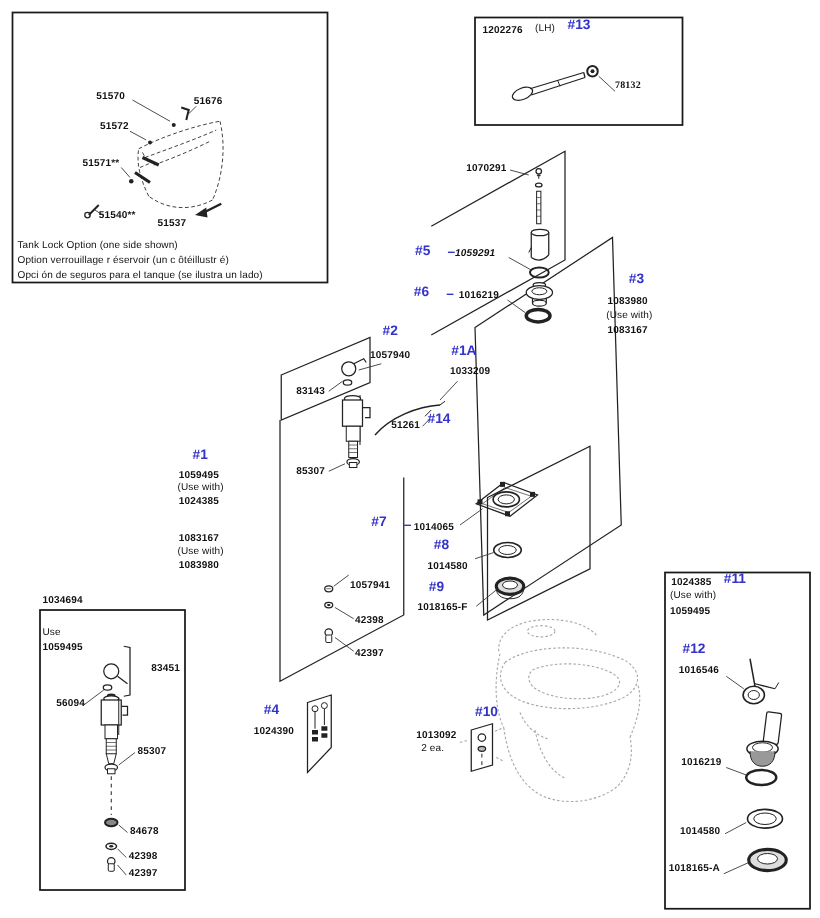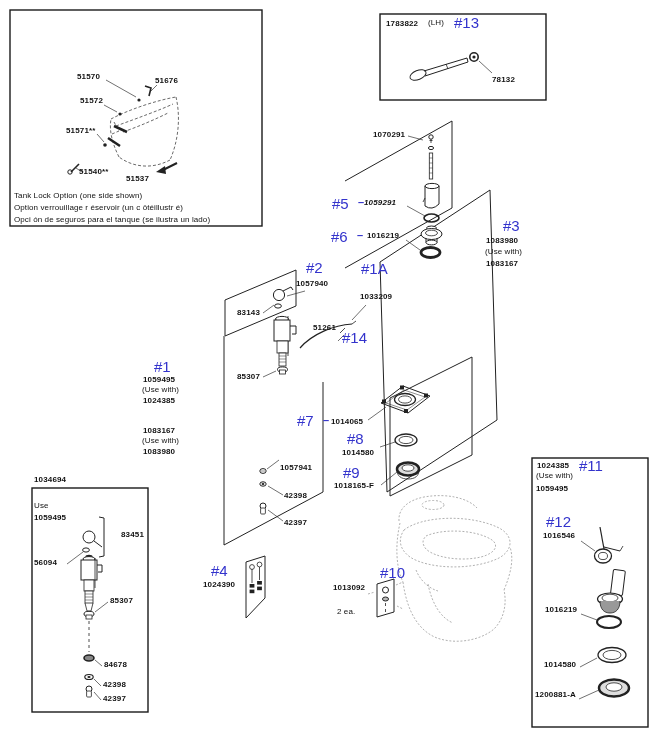--- a/index.html
+++ b/index.html
@@ -3,21 +3,21 @@
 <meta charset="utf-8">
 <style>
   html,body{margin:0;padding:0;background:#fff;}
   .stage{position:relative;width:656px;height:734px;background:#fff;overflow:hidden;
          font-family:"Liberation Sans",sans-serif;}
   .stage svg{position:absolute;left:0;top:0;}
   #label-layer{position:absolute;left:0;top:0;width:656px;height:734px;}
   .lbl{position:absolute;white-space:nowrap;line-height:1.15;}
   .pn{font-weight:bold;font-size:8px;color:#111;letter-spacing:.15px;}
   .txt{font-size:8px;color:#111;letter-spacing:.1px;}
-  .ref{font-weight:normal;font-size:15px;color:var(--accent,#3333cc);}
+  .ref{font-weight:bold;font-size:11px;color:var(--accent,#3333cc);}
   .dsh{font-weight:bold;font-size:11px;color:var(--accent,#3333cc);}
   
   .box{fill:#fff;stroke:#1a1a1a;stroke-width:1.4;}
   .ln{stroke:#222;fill:none;stroke-width:1;}
   .lnf{stroke:#222;fill:#fff;stroke-width:1;}
   .fillk{fill:#222;stroke:none;}
   .t05{stroke-width:.5;}.t08{stroke-width:.8;}.t12{stroke-width:1.2;}
   .t13{stroke-width:1.3;}.t16{stroke-width:1.6;}.t20{stroke-width:2;}
   .t25{stroke-width:2.5;}.t28{stroke-width:2.8;}
   .dashl{stroke:#444;fill:none;stroke-width:.8;stroke-dasharray:3 2;}
@@ -298,41 +298,41 @@
 <div id="label-layer">
       <span class="lbl pn" style="left: 77px; top: 72px;">51570</span>
       <span class="lbl pn" style="left: 155px; top: 76px;">51676</span>
       <span class="lbl pn" style="left: 80px; top: 96px;">51572</span>
       <span class="lbl pn" style="left: 66px; top: 126px;">51571**</span>
       <span class="lbl pn" style="left: 79px; top: 167px;">51540**</span>
       <span class="lbl pn" style="left: 126px; top: 174px;">51537</span>
       <span class="lbl txt" style="left: 14px; top: 191px;">Tank Lock Option (one side shown)</span>
       <span class="lbl txt" style="left: 14px; top: 203px;">Option verrouillage r éservoir (un c ôtéillustr é)</span>
       <span class="lbl txt" style="left: 14px; top: 215px;">Opci ón de seguros para el tanque (se ilustra un lado)</span>
-      <span class="lbl pn" style="left: 386px; top: 19px;">1783822</span>
+      <span class="lbl pn" style="left: 386px; top: 19px;">1202276</span>
       <span class="lbl txt" style="left: 428px; top: 18px;">(LH)</span>
       <span class="lbl ref" style="left: 454px; top: 14px;">#13</span>
-      <span class="lbl pn" style="left: 492px; top: 75px;">78132</span>
+      <span class="lbl pn" style="left: 492px; top: 63px; font-family: Liberation Serif, serif;">78132</span>
       <span class="lbl pn" style="left: 373px; top: 130px;">1070291</span>
       <span class="lbl ref" style="left: 332px; top: 195px;">#5</span>
       <span class="lbl dsh" style="left: 358px; top: 196px;">–</span>
       <span class="lbl pn" style="left: 364px; top: 198px; font-style: italic;">1059291</span>
       <span class="lbl ref" style="left: 331px; top: 228px;">#6</span>
       <span class="lbl dsh" style="left: 357px; top: 229px;">–</span>
       <span class="lbl pn" style="left: 367px; top: 231px;">1016219</span>
       <span class="lbl ref" style="left: 503px; top: 217px;">#3</span>
       <span class="lbl pn" style="left: 486px; top: 236px;">1083980</span>
       <span class="lbl txt" style="left: 485px; top: 247px;">(Use with)</span>
       <span class="lbl pn" style="left: 486px; top: 259px;">1083167</span>
       <span class="lbl ref" style="left: 306px; top: 259px;">#2</span>
       <span class="lbl pn" style="left: 296px; top: 279px;">1057940</span>
       <span class="lbl pn" style="left: 237px; top: 308px;">83143</span>
-      <span class="lbl ref" style="left: 361px; top: 260px;">#1A</span>
+      <span class="lbl ref" style="left: 361px; top: 275px;">#1A</span>
       <span class="lbl pn" style="left: 360px; top: 292px;">1033209</span>
-      <span class="lbl pn" style="left: 313px; top: 323px;">51261</span>
+      <span class="lbl pn" style="left: 313px; top: 335px;">51261</span>
       <span class="lbl ref" style="left: 342px; top: 329px;">#14</span>
       <span class="lbl pn" style="left: 237px; top: 372px;">85307</span>
       <span class="lbl ref" style="left: 154px; top: 358px;">#1</span>
       <span class="lbl pn" style="left: 143px; top: 375px;">1059495</span>
       <span class="lbl txt" style="left: 142px; top: 385px;">(Use with)</span>
       <span class="lbl pn" style="left: 143px; top: 396px;">1024385</span>
       <span class="lbl pn" style="left: 143px; top: 426px;">1083167</span>
       <span class="lbl txt" style="left: 142px; top: 436px;">(Use with)</span>
       <span class="lbl pn" style="left: 143px; top: 447px;">1083980</span>
       <span class="lbl ref" style="left: 297px; top: 412px;">#7</span>
@@ -342,33 +342,33 @@
       <span class="lbl pn" style="left: 342px; top: 448px;">1014580</span>
       <span class="lbl ref" style="left: 343px; top: 464px;">#9</span>
       <span class="lbl pn" style="left: 334px; top: 481px;">1018165-F</span>
       <span class="lbl pn" style="left: 280px; top: 463px;">1057941</span>
       <span class="lbl pn" style="left: 284px; top: 491px;">42398</span>
       <span class="lbl pn" style="left: 284px; top: 518px;">42397</span>
       <span class="lbl ref" style="left: 211px; top: 562px;">#4</span>
       <span class="lbl pn" style="left: 203px; top: 580px;">1024390</span>
       <span class="lbl ref" style="left: 334px; top: 564px; margin-left: 46px;">#10</span>
       <span class="lbl pn" style="left: 333px; top: 583px;">1013092</span>
-      <span class="lbl txt" style="left: 337px; top: 594px; margin-top: 13px;">2 ea.</span>
+      <span class="lbl txt" style="left: 337px; top: 594px;">2 ea.</span>
       <span class="lbl pn" style="left: 537px; top: 461px;">1024385</span>
       <span class="lbl ref" style="left: 579px; top: 457px;">#11</span>
       <span class="lbl txt" style="left: 536px; top: 471px;">(Use with)</span>
       <span class="lbl pn" style="left: 536px; top: 484px;">1059495</span>
       <span class="lbl ref" style="left: 546px; top: 513px;">#12</span>
       <span class="lbl pn" style="left: 543px; top: 531px;">1016546</span>
       <span class="lbl pn" style="left: 545px; top: 605px;">1016219</span>
       <span class="lbl pn" style="left: 544px; top: 660px;">1014580</span>
-      <span class="lbl pn" style="left: 535px; top: 690px;">1200881-A</span>
+      <span class="lbl pn" style="left: 535px; top: 690px;">1018165-A</span>
       <span class="lbl pn" style="left: 34px; top: 475px;">1034694</span>
       <span class="lbl txt" style="left: 34px; top: 501px;">Use</span>
       <span class="lbl pn" style="left: 34px; top: 513px;">1059495</span>
       <span class="lbl pn" style="left: 121px; top: 530px;">83451</span>
-      <span class="lbl pn" style="left: 34px; top: 558px;">56094</span>
+      <span class="lbl pn" style="left: 45px; top: 558px;">56094</span>
       <span class="lbl pn" style="left: 110px; top: 596px;">85307</span>
       <span class="lbl pn" style="left: 104px; top: 660px;">84678</span>
       <span class="lbl pn" style="left: 103px; top: 680px;">42398</span>
       <span class="lbl pn" style="left: 103px; top: 694px;">42397</span>
     </div>
 </div>
 
 </body></html>

